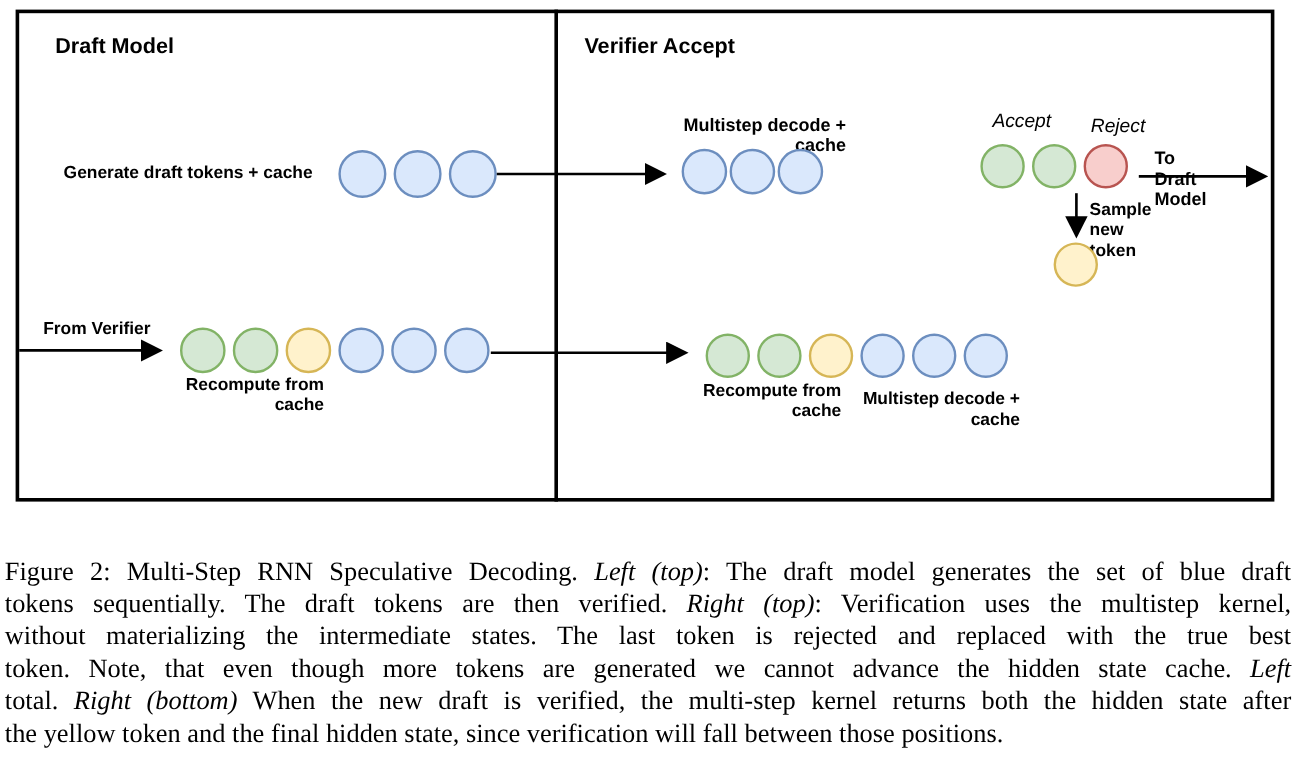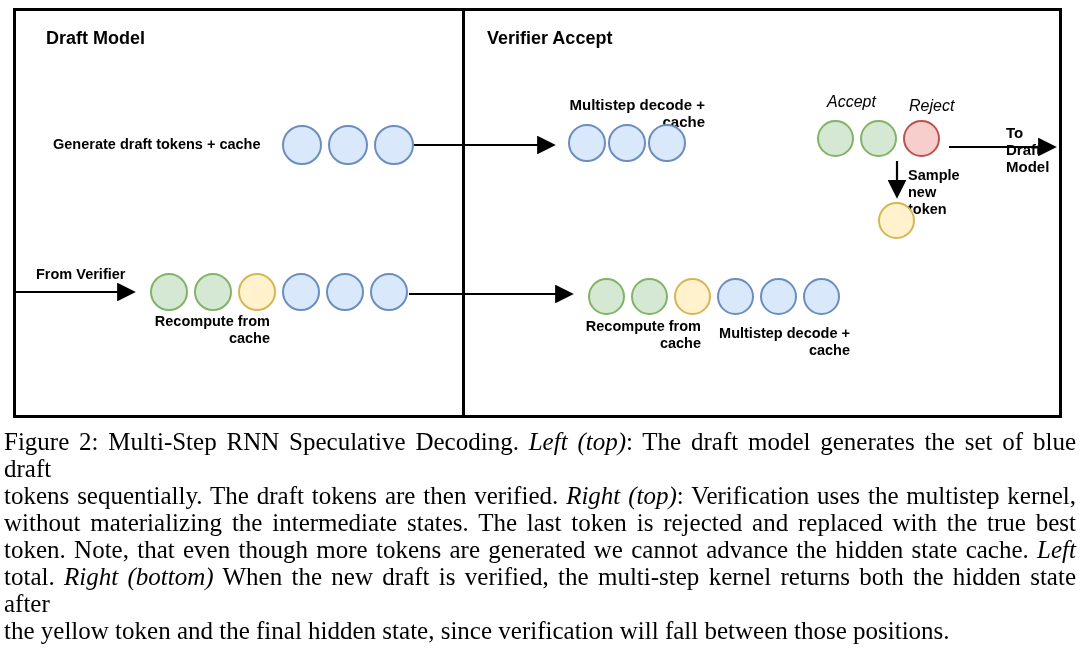--- a/index.html
+++ b/index.html
@@ -22,22 +22,22 @@
   .ital { font-style: italic; font-weight: normal; }
   .ctr { text-align: right; }
   .token-row { position: absolute; display: flex; align-items: center; }
   .token {
     display: inline-block; width: var(--d, 38px); height: var(--d, 38px);
     border-radius: 50%; border: 2px solid #888; box-sizing: border-box;
   }
   svg.arrow-layer { position: absolute; left: 0; top: 0; width: 1080px; height: 440px; pointer-events: none; }
   svg.arrow-layer line { stroke: #000; stroke-width: 2.2; }
   .caption {
-    position: absolute; left: 4px; top: 428px; width: 1072px;
-    font-family: "Liberation Serif", serif; font-size: 25px; line-height: 27px; color: #000;
+    position: absolute; left: 4px; top: 462px; width: 1072px;
+    font-family: "Liberation Serif", serif; font-size: 22px; line-height: 27px; color: #000;
   }
   .caption-line { text-align: justify; text-align-last: justify; }
   .caption-line.last { text-align-last: left; }
   .caption-line em { font-style: italic; }
 </style>
 </head>
 <body>
 
 <div class="diagram">
   <div class="outer-box"></div>
@@ -80,21 +80,21 @@
   <div class="lbl ital" style="left:827px; top:93px; font-size:16px;">Accept</div>
 
   <div class="lbl ital" style="left:909px; top:97px; font-size:16px;">Reject</div>
 
   <div class="token-row" style="left:817px; top:120px; --d:37px; gap:6px;">
       <span class="token" style="background: rgb(213, 232, 212); border-color: rgb(130, 179, 102);"></span>
       <span class="token" style="background: rgb(213, 232, 212); border-color: rgb(130, 179, 102);"></span>
       <span class="token" style="background: rgb(248, 206, 204); border-color: rgb(184, 84, 80);"></span>
     </div>
 
-  <div class="lbl b15" style="left:962px; top:124px;margin-left:44px;">To Draft Model</div>
+  <div class="lbl b15" style="left:962px; top:124px;">To Draft Model</div>
 
   <div class="lbl b14" style="left:908px; top:167px;">Sample new
 token</div>
 
   <div class="token-row" style="left:878px; top:202px; --d:37px; gap:6px;">
       <span class="token" style="background: rgb(255, 242, 204); border-color: rgb(214, 182, 86);"></span>
     </div>
 
   <div class="token-row" style="left:588px; top:278px; --d:37px; gap:6px;">
       <span class="token" style="background: rgb(213, 232, 212); border-color: rgb(130, 179, 102);"></span>

